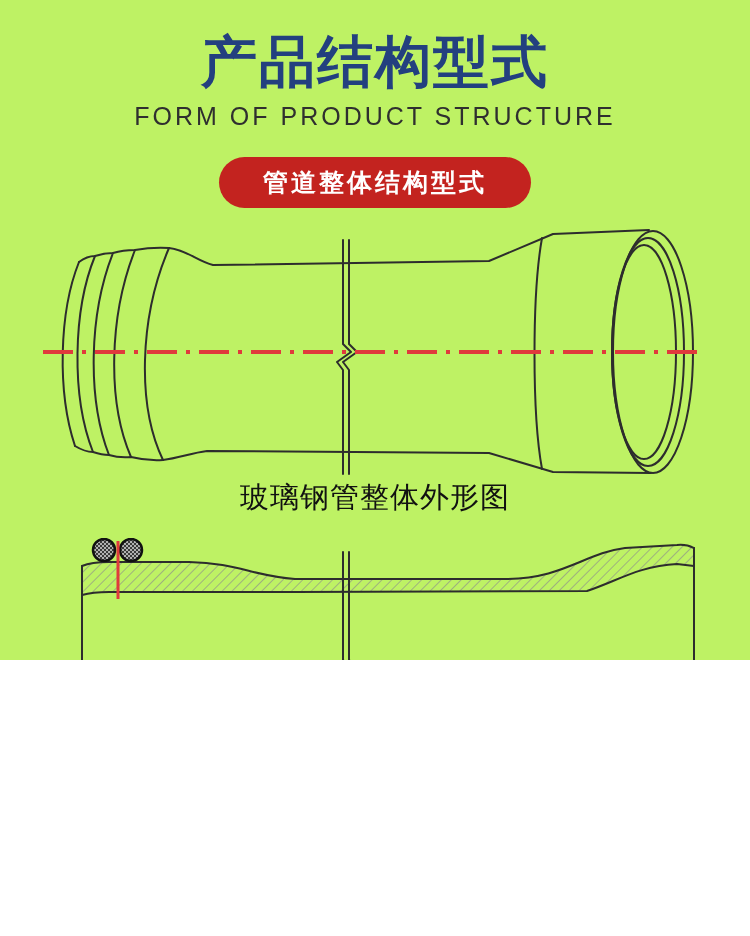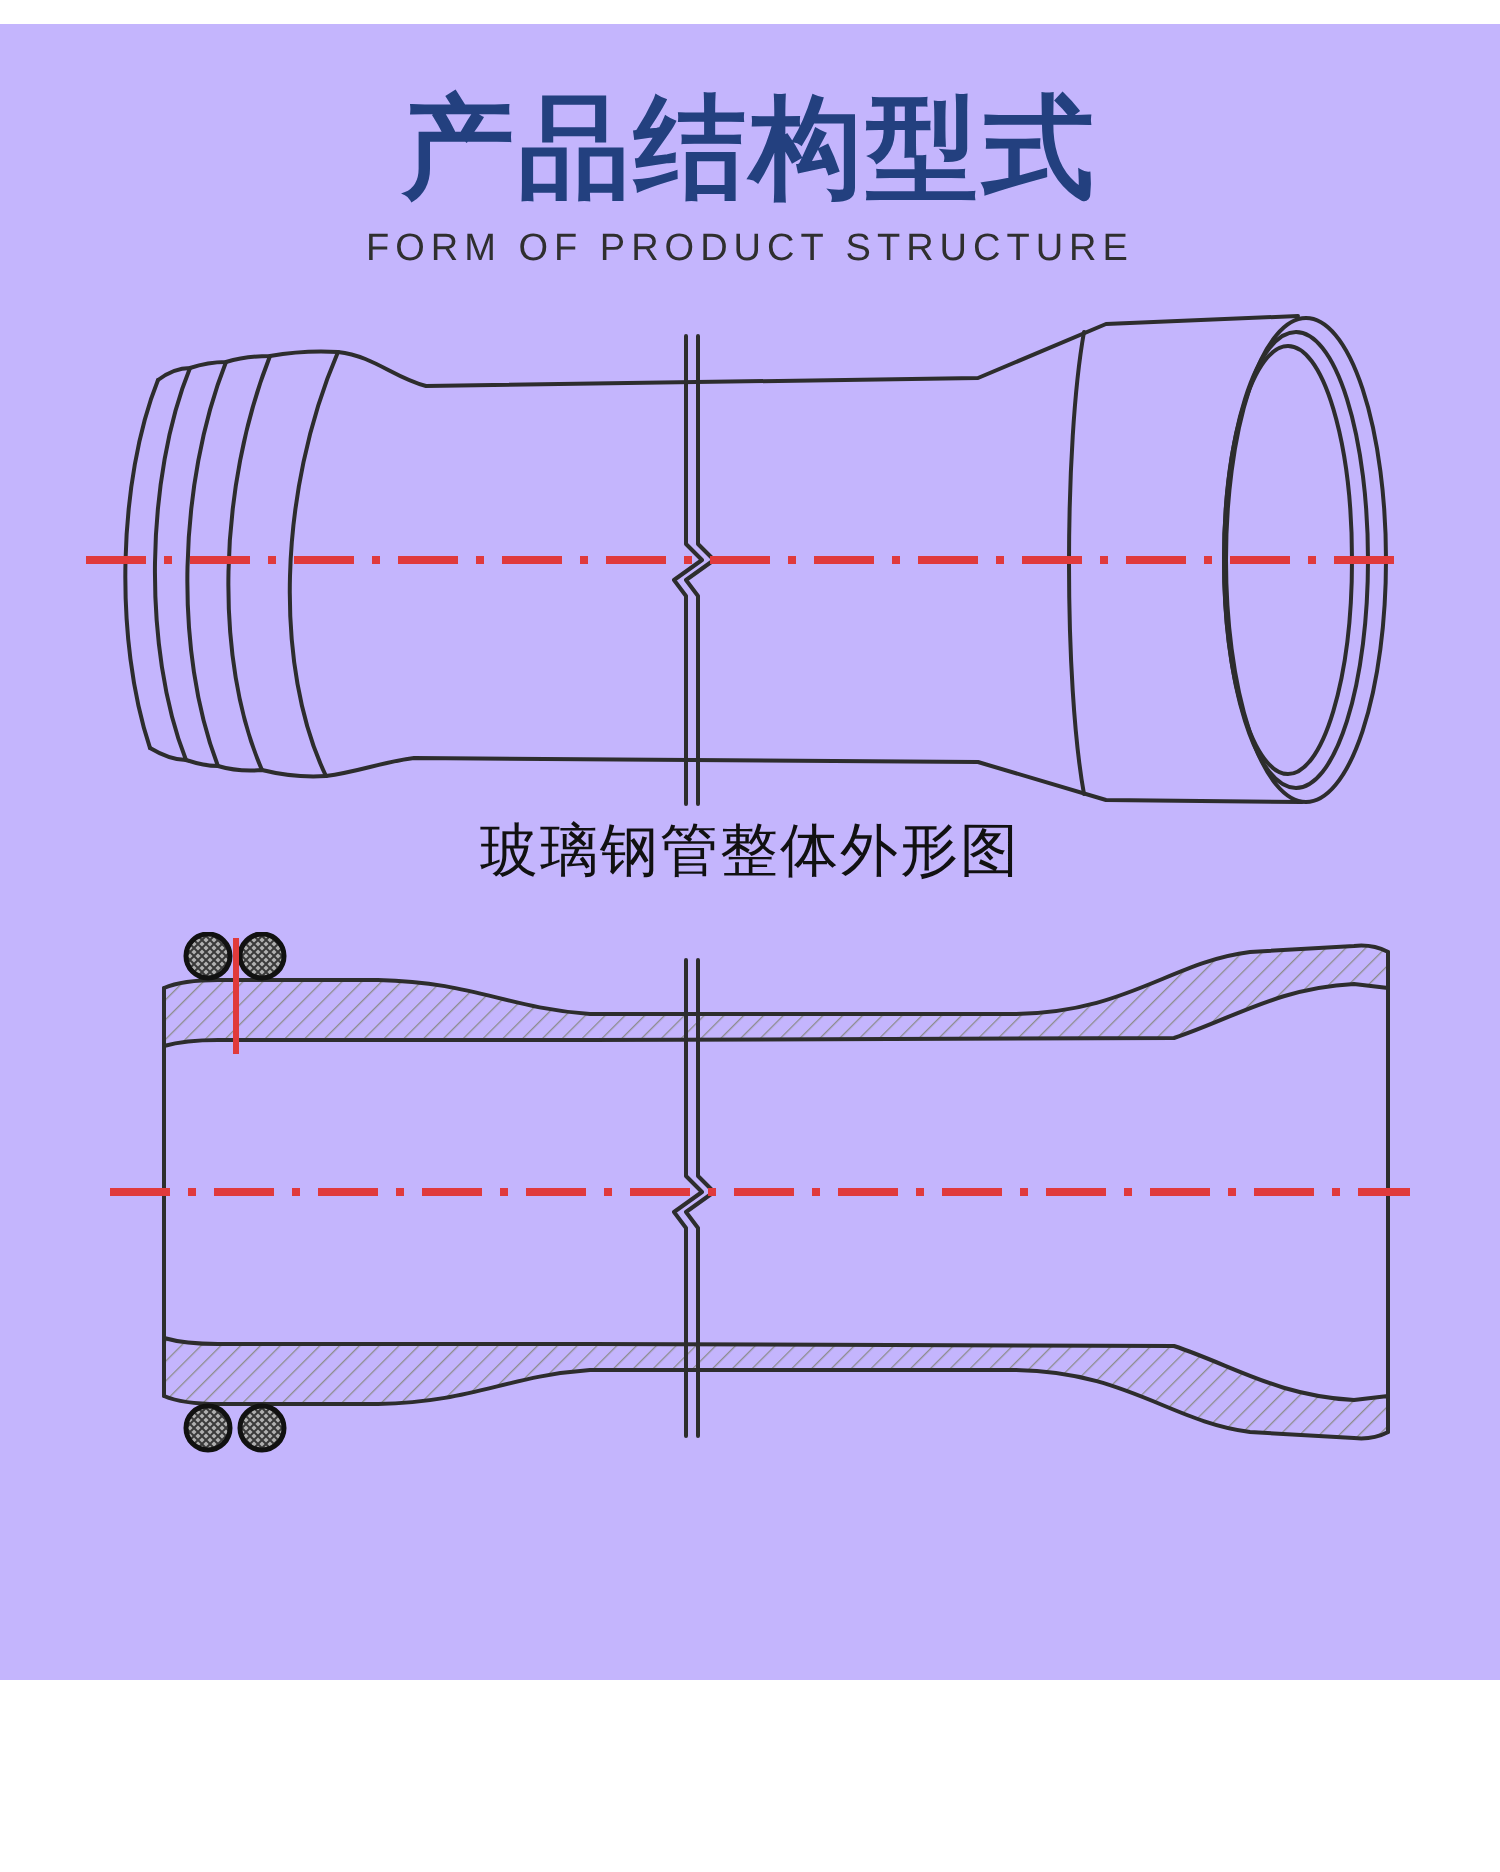--- a/index.html
+++ b/index.html
@@ -6,32 +6,32 @@
     --title-blue:#23407f;
     --badge-red:#c3231f;
     --badge-text:#ffffff;
     --centerline-red:#e03a3c;
     --drawing-stroke:#2d2d2d;
     --text-black:#111111;
     --subtitle-gray:#2f2f2f;
   }
   html,body{margin:0;padding:0;background:#ffffff;}
   body{font-family:"Liberation Sans","DejaVu Sans",sans-serif;}
-  .page{width:750px;height:828px;margin:12px auto;background:#c4b5fd;overflow:hidden;text-align:center;}
+  .page{width:750px;height:660px;margin:0 auto;background:#bef264;overflow:hidden;text-align:center;}
   .title{
     margin-top:30px;
     font-size:56px;
     line-height:1.15;
     font-weight:900;
     letter-spacing:2px;
     color:var(--title-blue);
   }
   .subtitle{
     margin-top:8px;
-    font-size:19px;
+    font-size:25px;
     font-weight:500;
     letter-spacing:3px;
     color:var(--subtitle-gray);
   }
   .badge{
     display:inline-block;
     margin-top:26px;
     padding:9px 44px;
     background:var(--badge-red);
     color:var(--badge-text);
@@ -67,20 +67,23 @@
 </style>
 </head>
 <body>
 
 <div class="page">
 
   <div class="title">产品结构型式</div>
 
   <div class="subtitle">FORM OF PRODUCT STRUCTURE</div>
 
+  <div>
+    <span class="badge">管道整体结构型式</span>
+  </div>
 
 
   <figure class="figure-outline">
     <svg class="drawing" width="676" height="252" viewBox="0 0 676 252" xmlns="http://www.w3.org/2000/svg">
 
       <g class="stroke">
         <path d="M 42 38 C 22 88 20 168 38 222"></path>
         <path d="M 58 32 C 36 86 34 172 56 228"></path>
         <path d="M 76 29 C 52 90 50 174 72 231"></path>
         <path d="M 98 26 C 72 92 70 178 94 233"></path>

